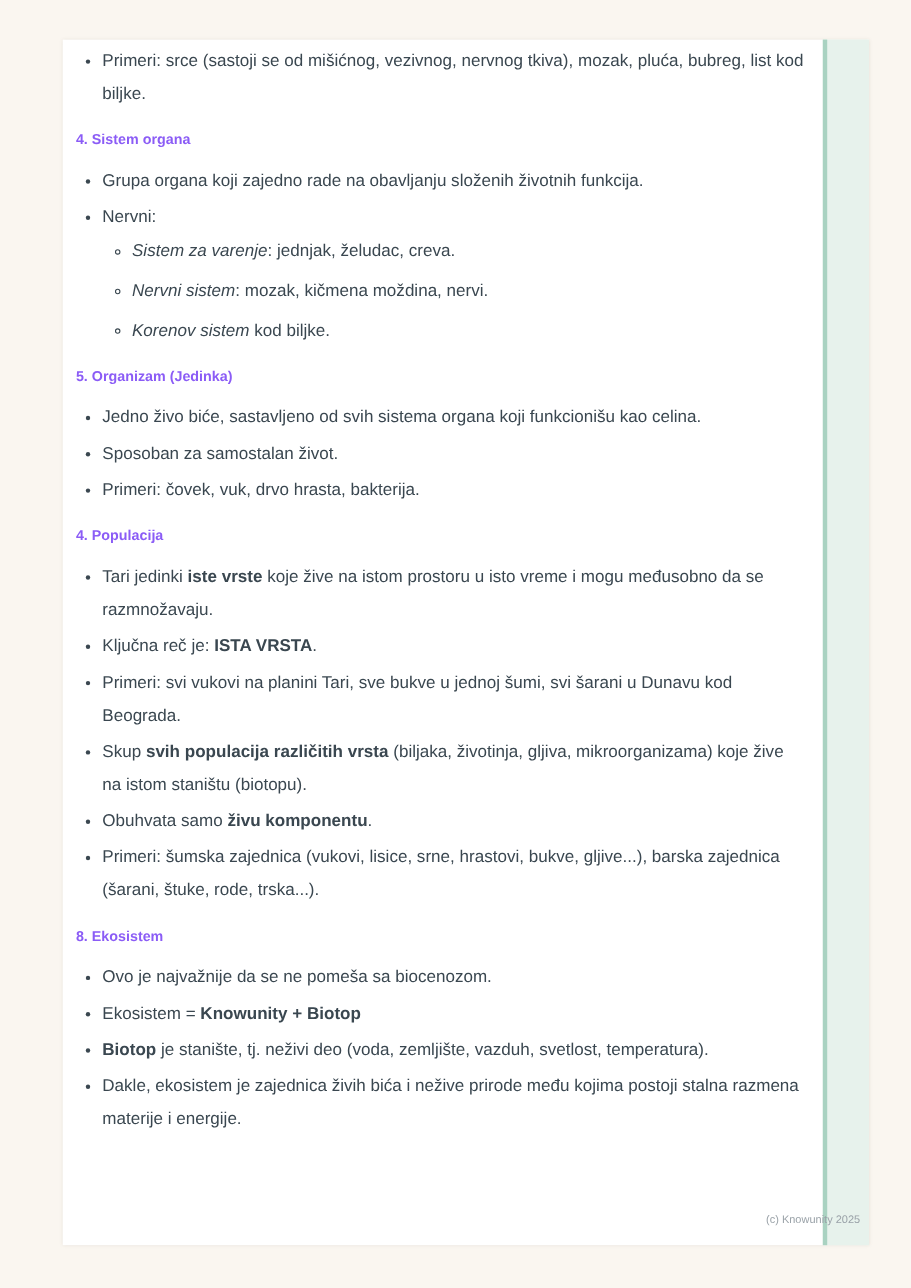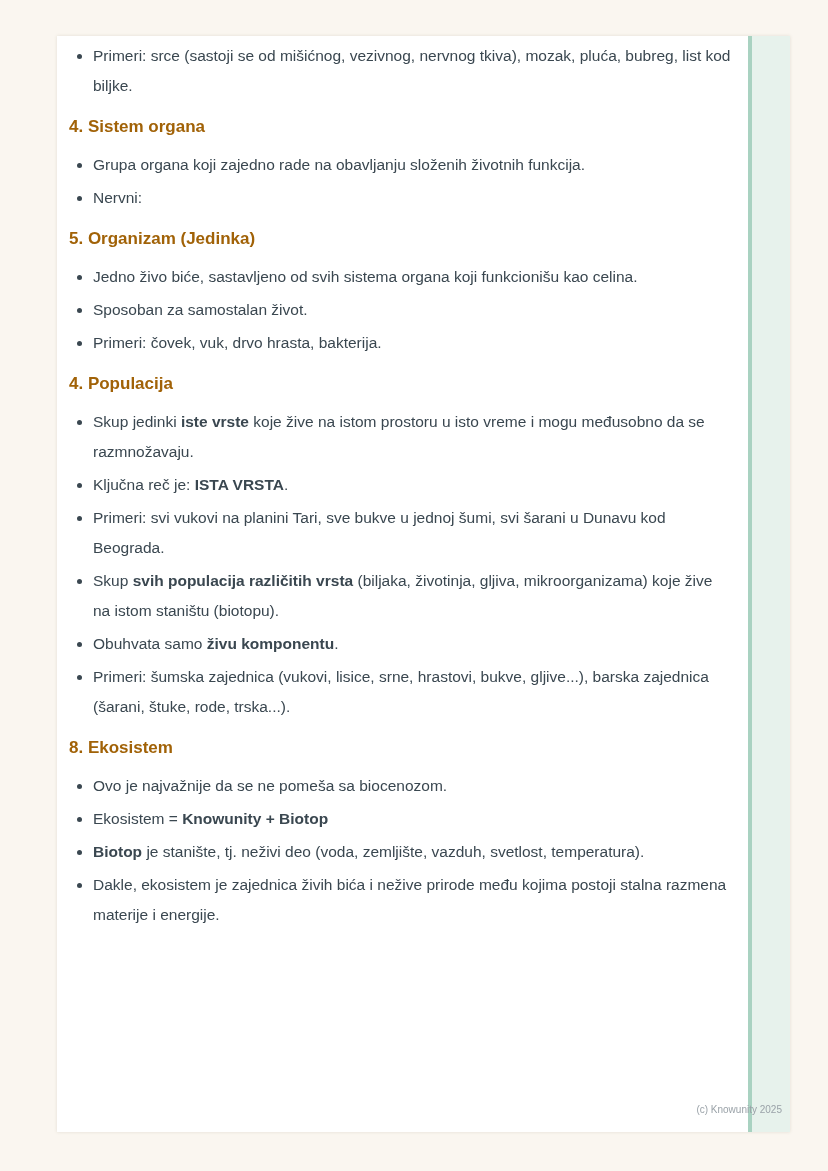--- a/index.html
+++ b/index.html
@@ -37,24 +37,24 @@
     position: absolute;
     left: 12px;
     right: 58px;
     top: 0;
     padding-top: 5px;
     color: #3a4750;
     font-size: 15.5px;
     line-height: 30px;
   }
   .content h3 {
-    font-size: 17px;
+    font-size: 13px;
     line-height: 21px;
     font-weight: 700;
-    color: #a16207;
+    color: #8b5cf6;
     margin: 15px 0 13px 0;
   }
   .content ul {
     margin: 0;
     padding-left: 24px;
     list-style: disc;
   }
   .content ul li {
     margin: 0 0 3px 0;
   }
@@ -87,35 +87,39 @@
     <div>
         <section>
           <ul>
             <li><span>Primeri: srce (sastoji se od mišićnog, vezivnog, nervnog tkiva), mozak, pluća, bubreg, list kod biljke.</span></li>
           </ul>
         </section>
         <section>
           <h3>4. Sistem organa</h3>
           <ul>
             <li><span>Grupa organa koji zajedno rade na obavljanju složenih životnih funkcija.</span></li>
-            <li><span>Nervni:</span></li>
+            <li><span>Nervni:</span><ul class="sub">
+                <li><span class="i">Sistem za varenje</span><span>: jednjak, želudac, creva.</span></li>
+                <li><span class="i">Nervni sistem</span><span>: mozak, kičmena moždina, nervi.</span></li>
+                <li><span class="i">Korenov sistem</span><span> kod biljke.</span></li>
+              </ul></li>
           </ul>
         </section>
         <section>
           <h3>5. Organizam (Jedinka)</h3>
           <ul>
             <li><span>Jedno živo biće, sastavljeno od svih sistema organa koji funkcionišu kao celina.</span></li>
             <li><span>Sposoban za samostalan život.</span></li>
             <li><span>Primeri: čovek, vuk, drvo hrasta, bakterija.</span></li>
           </ul>
         </section>
         <section>
           <h3>4. Populacija</h3>
           <ul>
-            <li><span>Skup jedinki </span><span class="b">iste vrste</span><span> koje žive na istom prostoru u isto vreme i mogu međusobno da se razmnožavaju.</span></li>
+            <li><span>Tari jedinki </span><span class="b">iste vrste</span><span> koje žive na istom prostoru u isto vreme i mogu međusobno da se razmnožavaju.</span></li>
             <li><span>Ključna reč je: </span><span class="b">ISTA VRSTA</span><span>.</span></li>
             <li><span>Primeri: svi vukovi na planini Tari, sve bukve u jednoj šumi, svi šarani u Dunavu kod Beograda.</span></li>
           </ul>
         </section>
         <section>
           <ul>
             <li><span>Skup </span><span class="b">svih populacija različitih vrsta</span><span> (biljaka, životinja, gljiva, mikroorganizama) koje žive na istom staništu (biotopu).</span></li>
             <li><span>Obuhvata samo </span><span class="b">živu komponentu</span><span>.</span></li>
             <li><span>Primeri: šumska zajednica (vukovi, lisice, srne, hrastovi, bukve, gljive...), barska zajednica (šarani, štuke, rode, trska...).</span></li>
           </ul>

